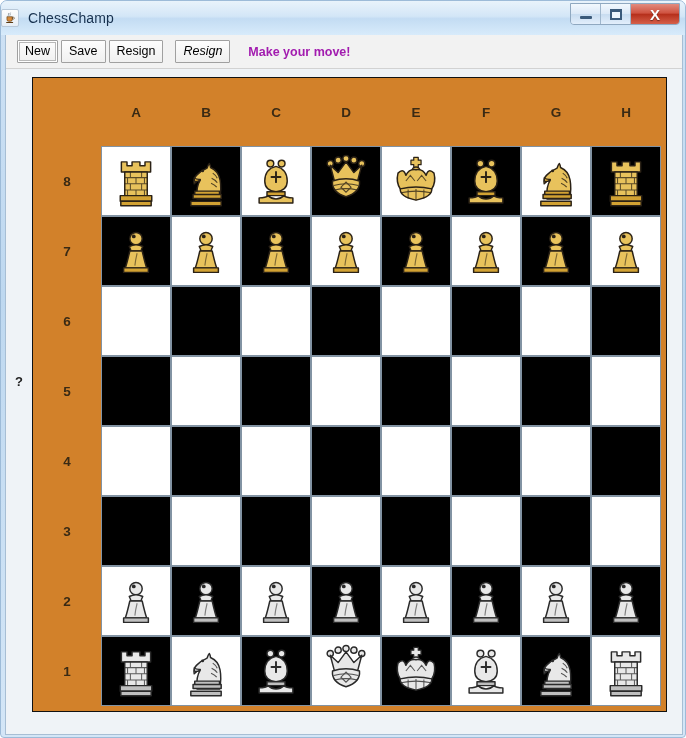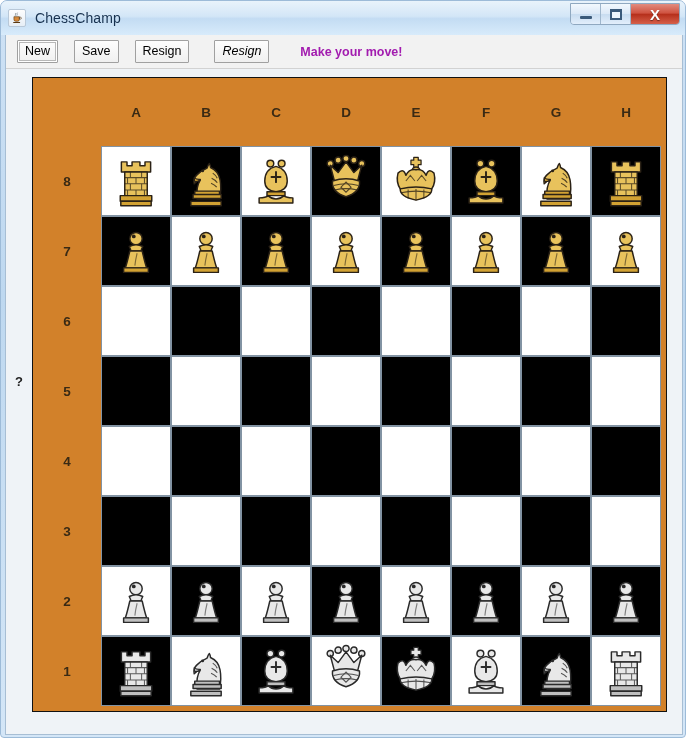--- a/index.html
+++ b/index.html
@@ -24,21 +24,20 @@
   }
 
   
   #titlebar {
     position: relative;
     height: 34px;
     background: linear-gradient(to bottom, #e9f3fb 0%, #d3e6f7 45%, #c3dcf3 52%, #d8ebfb 100%);
     border-radius: 6px 6px 0 0;
     display: flex;
     align-items: center;
-    padding-left: 7px;
   }
 
   .app-icon {
     width: 18px; height: 18px;
     border: 1px solid #b8c8d8;
     border-radius: 2px;
     background: linear-gradient(to bottom, #fdfdfd, #e6eef6);
     display: flex; align-items: center; justify-content: center;
     flex: 0 0 auto;
   }
@@ -91,21 +90,21 @@
   }
 
   
   #toolbar {
     height: 34px;
     background: #f2f2f2;
     border-bottom: 1px solid #d2d2d2;
     display: flex;
     align-items: center;
     padding-left: 11px;
-    gap: 17px;
+    gap: 4px;
   }
   .tbtn {
     height: 23px;
     min-width: 34px;
     padding: 0 7px;
     font-family: "Liberation Sans", sans-serif;
     font-size: 12.5px;
     color: #000;
     background: linear-gradient(to bottom, #fdfdfd, #f0f0f0);
     border: 1px solid #a0a0a0;

